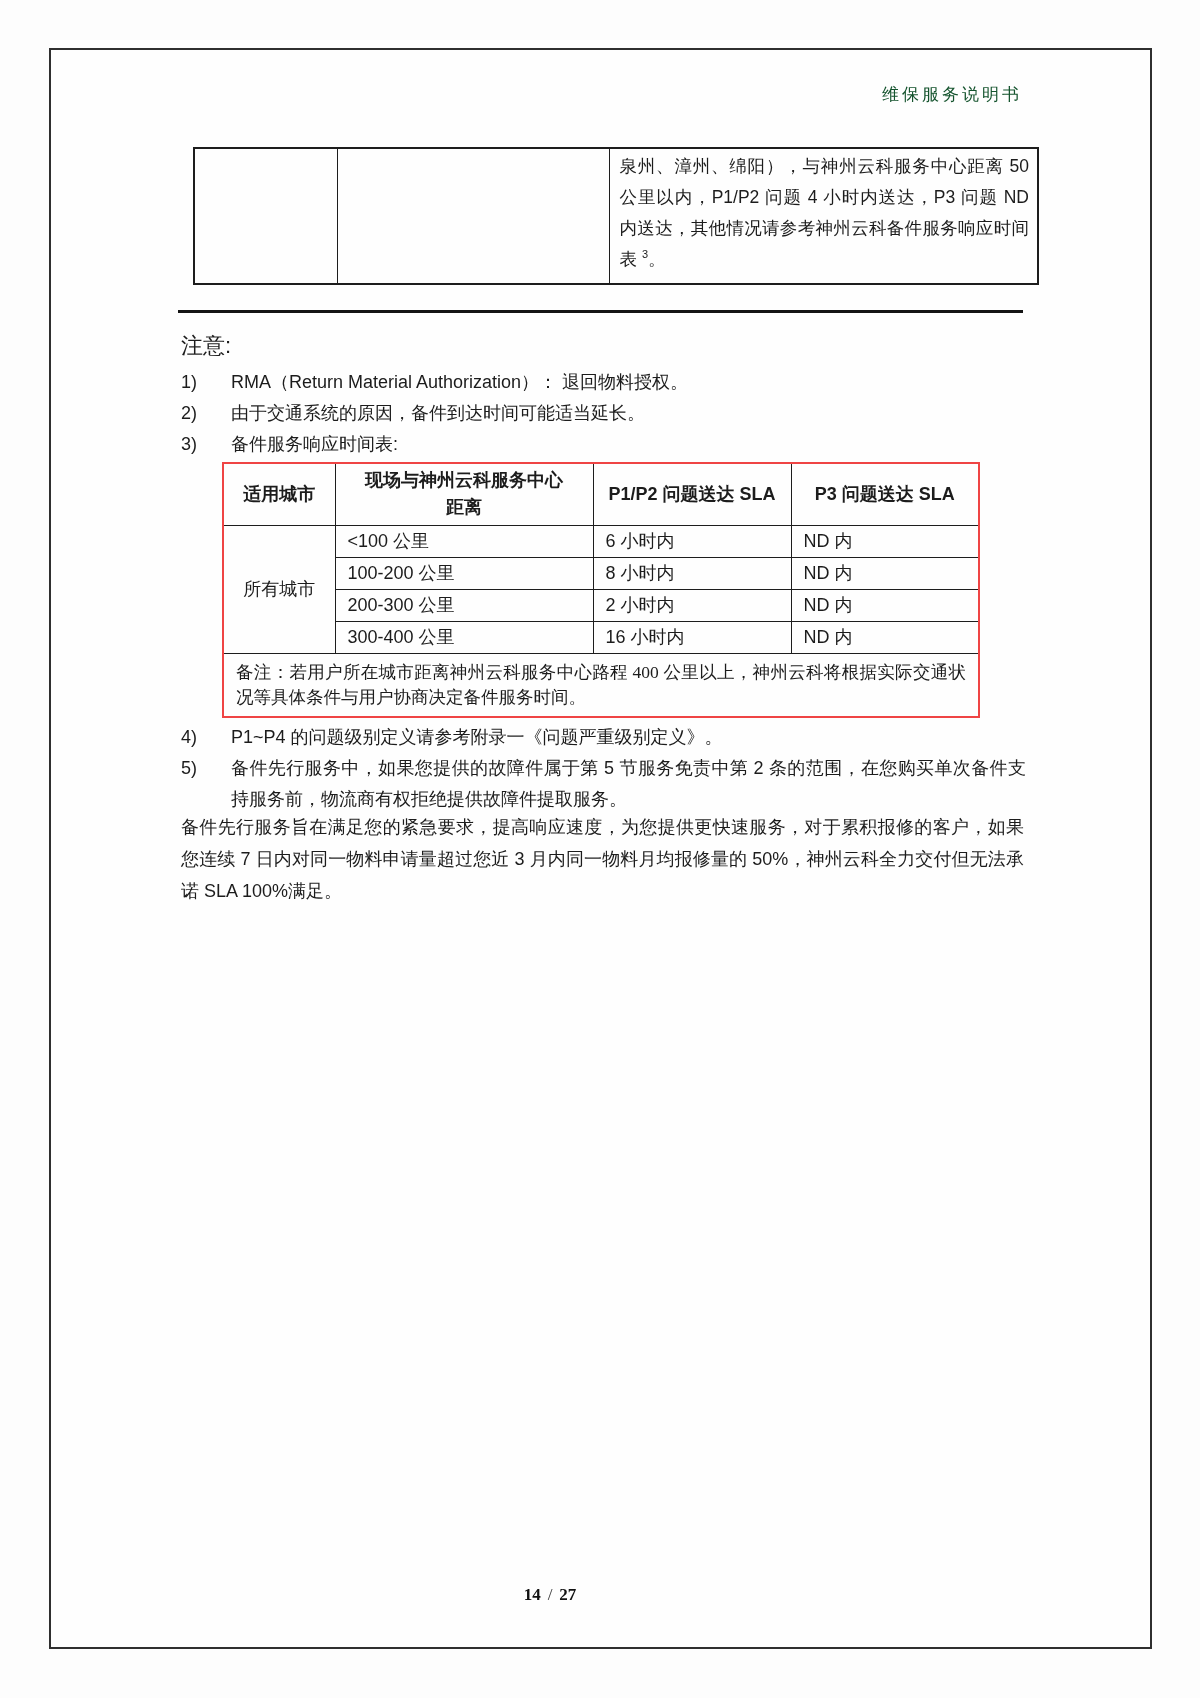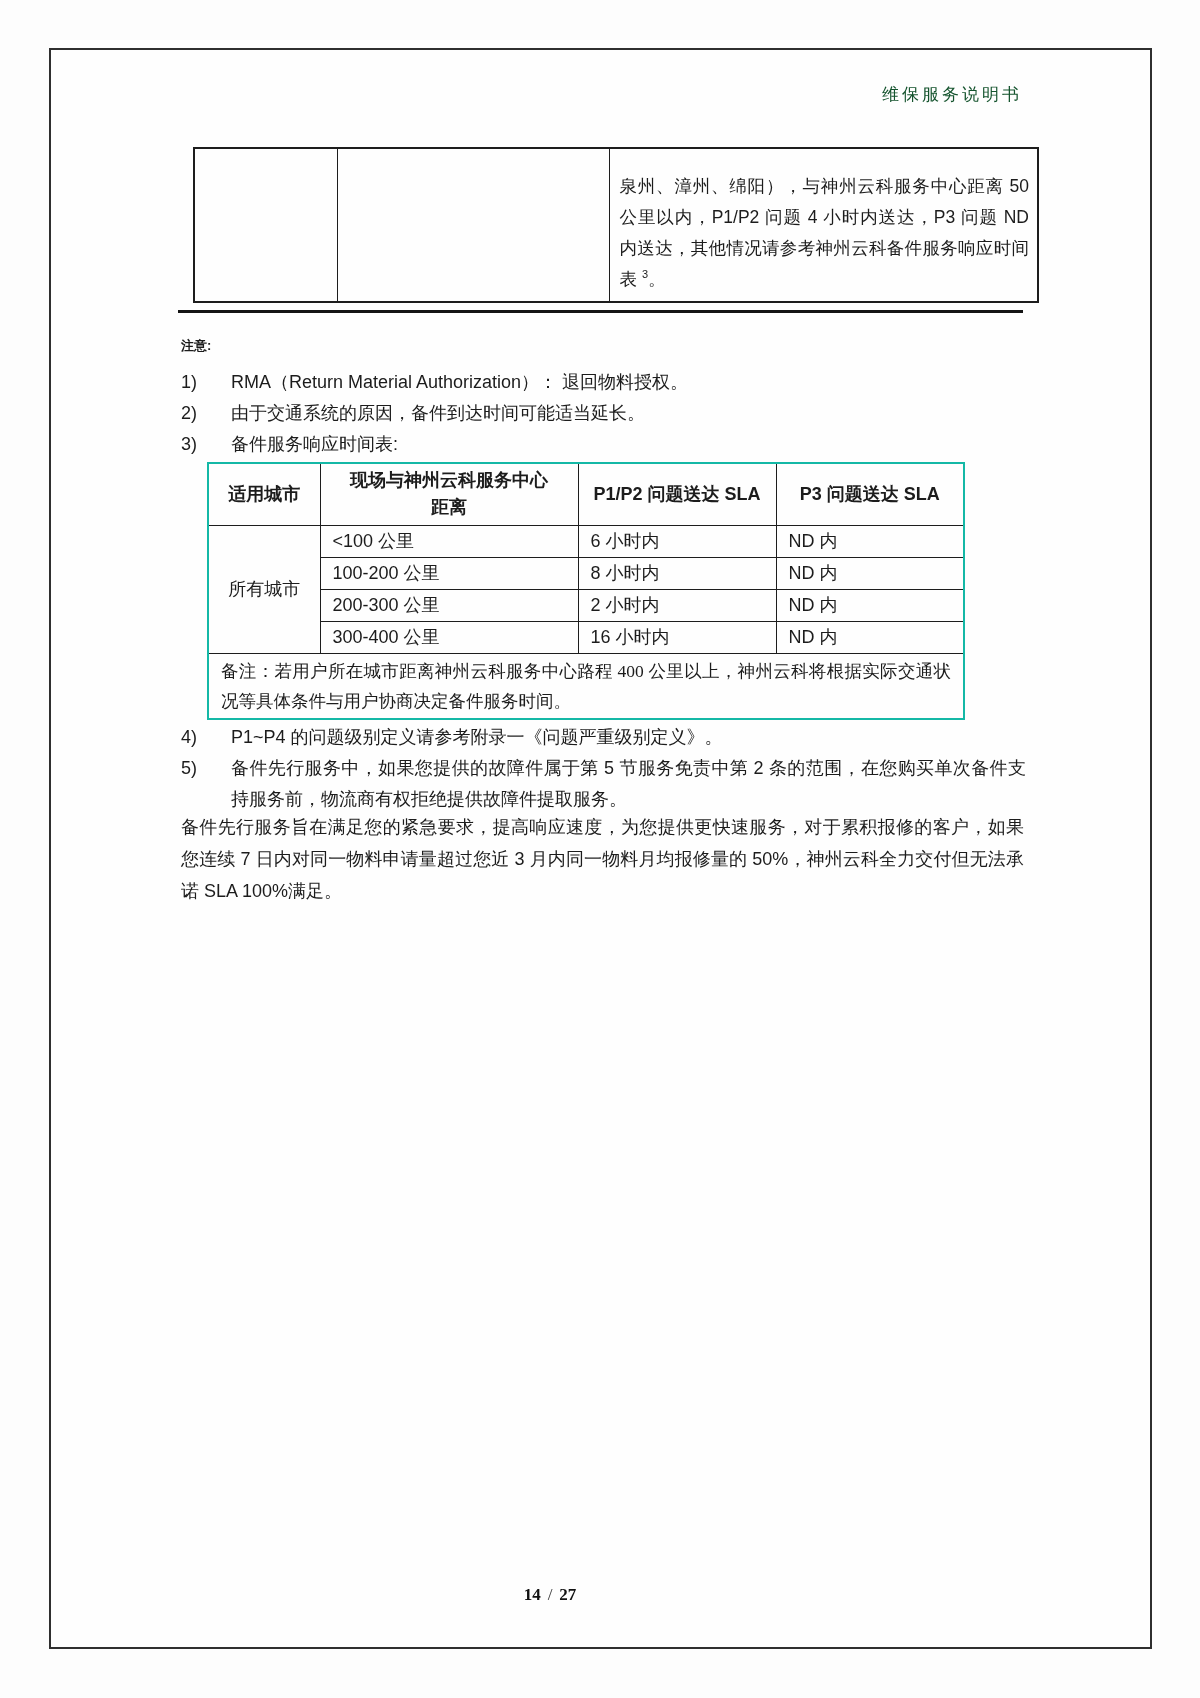--- a/index.html
+++ b/index.html
@@ -26,61 +26,61 @@
     border-collapse:collapse;table-layout:fixed;
   }
   .cont-table td{
     border:1px solid #1d1d1d;vertical-align:top;box-sizing:border-box;
   }
   .cont-table{border:2px solid #1d1d1d;}
   .cont-table td.c1{width:143px;}
   .cont-table td.c2{width:272px;}
   .cont-table td.c3{
     width:429px;height:136px;
-    padding:22px 8px 6px 10px;
+    padding:2px 8px 6px 10px;
     font-size:17.5px;line-height:31px;text-align:justify;
   }
   .cont-table sup{font-size:11px;vertical-align:super;line-height:0;}
   
   .thick-rule{
     position:absolute;left:178px;top:310px;width:845px;height:3px;
     background:#141414;
   }
   
   .notes-heading{
     position:absolute;left:181px;top:330px;
-    font-size:13px;font-weight:bold;line-height:31px;
+    font-size:22px;font-weight:normal;line-height:31px;
   }
   .list{position:absolute;left:181px;width:845px;}
   .list-a{top:367px;}
   .list-b{top:722px;}
   .li{display:flex;font-size:18px;line-height:31px;}
   .li .num{width:50px;flex:0 0 50px;}
   .li .txt{flex:1;text-align:justify;}
   
   .sla-table{
-    position:absolute;left:207px;top:462px;width:756px;
+    position:absolute;left:222px;top:462px;width:756px;
     border-collapse:collapse;table-layout:fixed;
-    border:2px solid #14b8a6;
+    border:2px solid #ef4444;
   }
   .sla-table td,.sla-table th{
     border:1px solid #1d1d1d;box-sizing:border-box;
     font-weight:normal;font-size:18px;color:#1c1c1c;
   }
   .sla-table th{
     font-weight:bold;text-align:center;vertical-align:middle;
     height:62px;line-height:27px;padding:2px 4px;
   }
   .sla-table th .wrap{display:inline-block;max-width:212px;}
   .sla-table td{height:32px;vertical-align:middle;padding:0 0 0 12px;margin-left:20px;}
   .sla-table td.group{
     text-align:center;padding:16px;font-size:18px;
   }
   .sla-table td.note{
-    height:64px;padding:2px 12px;line-height:30px;
+    height:64px;padding:2px 12px;line-height:25px;
     font-family:"Liberation Serif","DejaVu Serif",serif;
     font-size:17.5px;text-align:justify;
   }
   
   .closing{
     position:absolute;left:181px;top:811px;width:843px;
     font-size:18px;line-height:32px;text-align:justify;
   }
   
   .footer{

